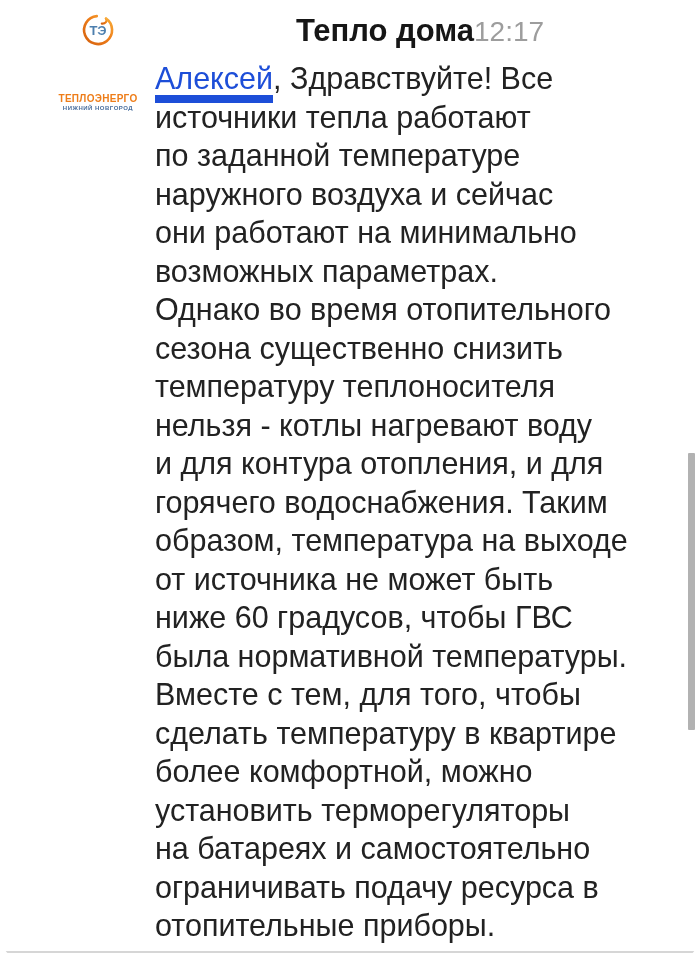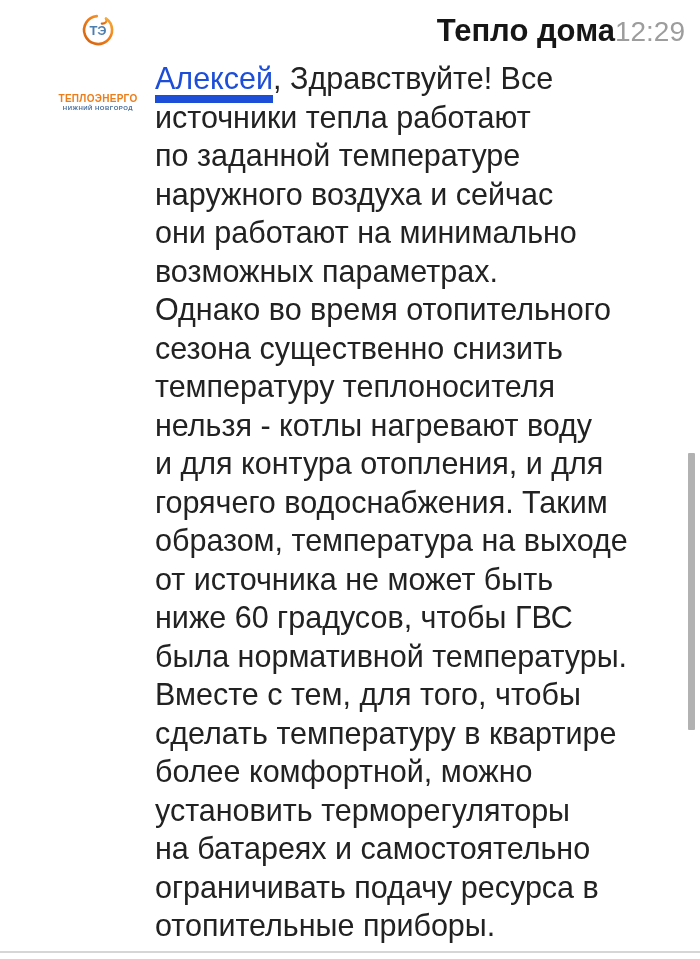--- a/index.html
+++ b/index.html
@@ -2,39 +2,40 @@
 <html><head>
 <meta charset="utf-8">
 <style>
   html,body{margin:0;padding:0;background:#ffffff;}
   .page{
     position:relative;
     width:700px;height:959px;
     background:#ffffff;
     overflow:hidden;
     font-family:"Liberation Sans","DejaVu Sans",sans-serif;
+    border-radius:23px;
   }
   
   .avatar{
     position:absolute;left:56px;top:12px;width:84px;
     text-align:center;cursor:pointer;
   }
   .logo-swirl{display:block;margin:0 auto 2px auto;}
   .logo-title{
     font-size:10px;font-weight:bold;color:#ee7d19;
     letter-spacing:0.3px;white-space:nowrap;line-height:11px;margin-top:45px;
   }
   .logo-subtitle{
     font-size:6px;font-weight:bold;color:#4a6f9e;
     letter-spacing:0.5px;white-space:nowrap;line-height:7px;margin-top:1px;
   }
   
   .header-row{
     position:absolute;left:155px;top:12px;width:530px;
-    display:flex;justify-content:flex-end;align-items:baseline;
+    display:flex;justify-content:center;align-items:baseline;
   }
   .sender-name{
     font-size:31px;font-weight:700;color:#161616;line-height:38px;
   }
   .timestamp{
     font-size:28px;color:#9d9d9d;line-height:38px;font-weight:400;
   }
   
   .message{
     position:absolute;left:155px;top:59px;width:537px;
@@ -74,21 +75,21 @@
       <path d="M 26 6.5 A 14 14 0 1 1 16.8 4.1" fill="none" stroke="url(#swirlGrad)" stroke-width="2.6" stroke-linecap="round"></path>
       <path d="M 26 6.5 C 27.6 9.2 25.6 11.8 21.8 11.6" fill="none" stroke="url(#swirlGrad)" stroke-width="2.2" stroke-linecap="round"></path>
       <text x="18" y="23" text-anchor="middle" font-family="Liberation Sans, DejaVu Sans, sans-serif" font-size="13" font-weight="bold" fill="#4d7fae">ТЭ</text>
     </svg>
     <div class="logo-title">ТЕПЛОЭНЕРГО</div>
     <div class="logo-subtitle">НИЖНИЙ НОВГОРОД</div>
   </div>
 
   <div class="header-row">
     <div class="sender-name">Тепло дома</div>
-    <div class="timestamp">12:29</div>
+    <div class="timestamp">12:17</div>
   </div>
 
   <div class="message">
     <a class="mention" href="#">Алексей</a><span class="message-body">, Здравствуйте! Все
 источники тепла работают
 по заданной температуре
 наружного воздуха и сейчас
 они работают на минимально
 возможных параметрах.
 Однако во время отопительного

